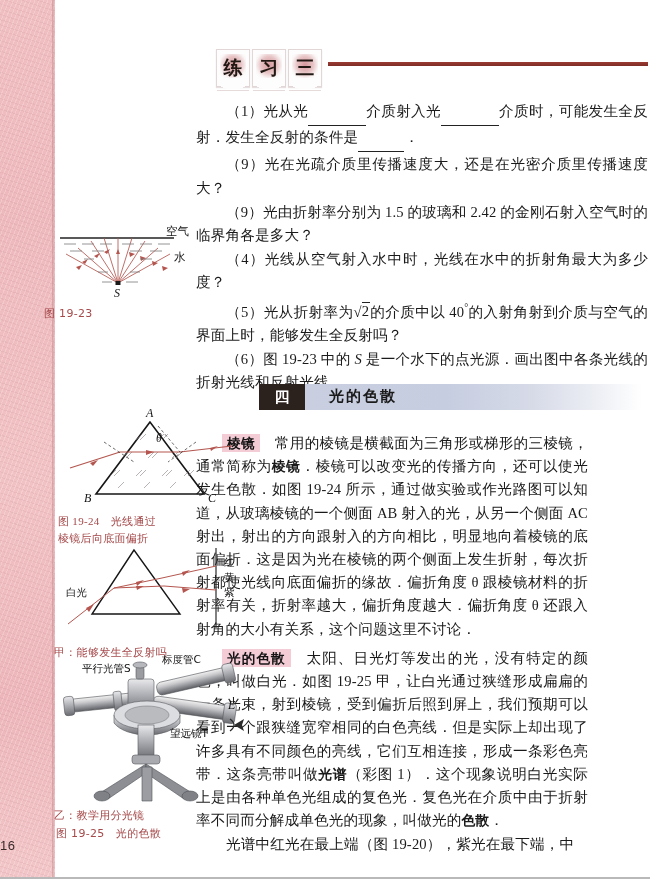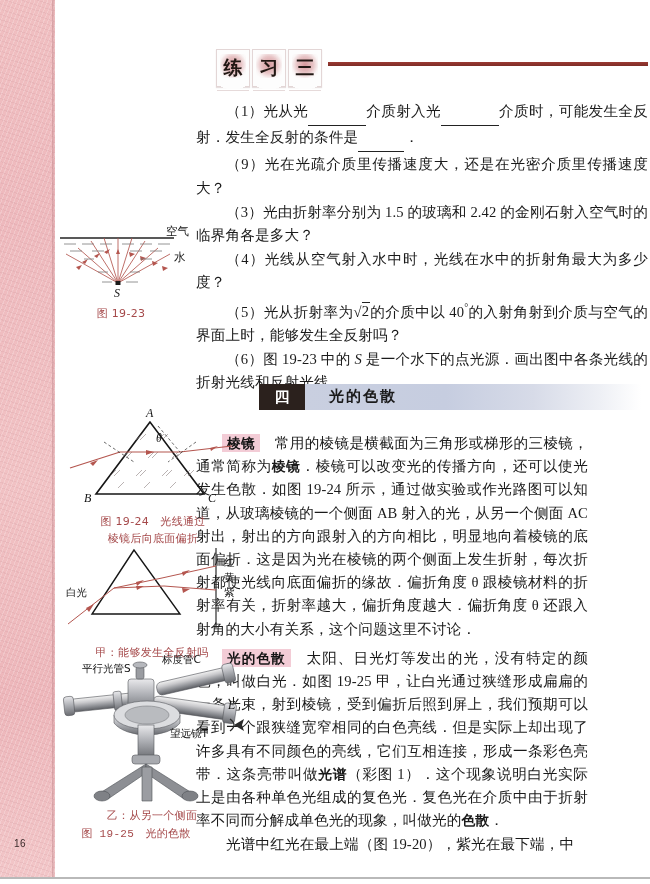--- a/index.html
+++ b/index.html
@@ -22,23 +22,23 @@
   }
   .band-edge{
     position:absolute;left:52px;top:0;width:3px;height:877px;
     background:linear-gradient(90deg, rgba(190,130,135,.55), rgba(255,255,255,0));
   }
   .bottom-rule{
     position:absolute;left:0;top:877px;width:650px;height:2px;
     background:#b9b9b9;
   }
   .page-no{
-    position:absolute;left:14px;top:838px;
+    position:absolute;left:0;top:838px;
     font-family:"Liberation Sans","DejaVu Sans",sans-serif;
-    font-size:10px;color:#3a2a2a;letter-spacing:.5px;
+    font-size:13px;color:#3a2a2a;letter-spacing:.5px;
   }
 
   
   .exercise-head{position:absolute;left:216px;top:49px;height:40px;}
   .xi-cards{display:flex;gap:2px;align-items:flex-start;}
   .xi-card{
     position:relative;width:32px;height:36px;background:#fdfdfd;
     border:1px solid #e3d6d6;
     box-shadow:0 1px 1px rgba(120,80,80,.18);
     display:flex;align-items:center;justify-content:center;
@@ -83,21 +83,21 @@
   .fig1923 .lbl-air{
     position:absolute;left:108px;top:-4px;font-size:11.5px;color:#171717;
     font-family:Liberation Sans, sans-serif;
   }
   .fig1923 .lbl-water{
     position:absolute;left:116px;top:22px;font-size:11.5px;color:#171717;
     font-family:"DejaVu Sans","Liberation Sans",sans-serif;
   }
   .cap{
     font-family:"DejaVu Sans","Liberation Sans",sans-serif;
-    color:#a5494a;font-size:11px;text-align:center;letter-spacing:.3px;
+    color:#a5494a;font-size:11px;text-align:left;letter-spacing:.3px;
   }
 
   
   .sec-head{position:absolute;left:259px;top:384px;width:382px;height:26px;}
   .sec-num{
     position:absolute;left:0;top:0;width:46px;height:26px;background:#2b211d;
     display:flex;align-items:center;justify-content:center;
   }
   .sec-num span{
     color:#ffffff;font-weight:700;font-size:15px;
@@ -118,24 +118,24 @@
     background:#f3ccd6;padding:1px 5px 1px 5px;font-weight:700;
     font-family:"DejaVu Sans","Liberation Sans",sans-serif;font-size:13.6px;
     color:#141414;
   }
   b.kw{font-family:"DejaVu Sans","Liberation Sans",sans-serif;font-size:13.8px;}
 
   
   .fig1924{position:absolute;left:62px;top:406px;width:180px;}
   .fig-disp{position:absolute;left:58px;top:548px;width:190px;}
   .fig-spec{position:absolute;left:52px;top:655px;width:196px;}
-  .cap-1924{position:absolute;left:58px;top:513px;width:190px;line-height:17px;}
+  .cap-1924{position:absolute;left:58px;top:513px;width:190px;line-height:17px;font-family:Liberation Serif, serif;}
   .cap-jia{position:absolute;left:54px;top:645px;width:196px;}
   .cap-yi{position:absolute;left:54px;top:808px;width:196px;}
-  .cap-1925{position:absolute;left:38px;top:826px;width:196px;font-family:Liberation Mono, monospace;}
+  .cap-1925{position:absolute;left:56px;top:826px;width:196px;}
 
   svg{display:block;}
   .lblsm{font-family:"DejaVu Sans","Liberation Sans",sans-serif;font-size:10.5px;fill:#121212;}
   .lblit{font-family:"Liberation Serif","DejaVu Serif",serif;font-style:italic;font-size:12px;fill:#121212;}
 </style>
 </head>
 <body>
 
 <div id="page">
 
@@ -158,21 +158,21 @@
     </div>
     <div class="head-rule"></div>
   </div>
 
   <div class="rcol">
 
     <p class="bt ind">（1）光从光<span class="blank" style="width:58px">&nbsp;</span>介质射入光<span class="blank" style="width:58px">&nbsp;</span>介质时，可能发生全反射．发生全反射的条件是<span class="blank" style="width:46px">&nbsp;</span>．</p>
 
     <p class="bt ind">（9）光在光疏介质里传播速度大，还是在光密介质里传播速度大？</p>
 
-    <p class="bt ind">（3）光由折射率分别为 1.5 的玻璃和 2.42 的金刚石射入空气时的临界角各是多大？</p>
+    <p class="bt ind">（9）光由折射率分别为 1.5 的玻璃和 2.42 的金刚石射入空气时的临界角各是多大？</p>
 
     <p class="bt ind">（4）光线从空气射入水中时，光线在水中的折射角最大为多少度？</p>
 
     <p class="bt ind">（5）光从折射率为<span class="sqrt">√<span>2</span></span>的介质中以 40<span class="sup-deg">°</span>的入射角射到介质与空气的界面上时，能够发生全反射吗？</p>
 
     <p class="bt ind">（6）图 19-23 中的 <span class="mth">S</span> 是一个水下的点光源．画出图中各条光线的折射光线和反射光线．</p>
   </div>
 
   <div class="fig1923">
     <svg width="140" height="72" viewBox="0 0 140 72">
@@ -376,16 +376,16 @@
         <path d="M178 64 q8 6 0 12" fill="none" stroke="#2a2a2a" stroke-width="1.2"></path>
       </g>
 
       <text class="lblsm" x="30" y="17">平行光管S</text>
       <text class="lblsm" x="110" y="8">标度管C</text>
       <text class="lblsm" x="118" y="82">望远镜T</text>
       <text class="lblit" x="176" y="54">E</text>
     </svg>
   </div>
 
-  <div class="cap cap-yi">乙：从另一个侧面</div>
+  <div class="cap cap-yi">乙：教学用分光镜</div>
   <div class="cap cap-1925">图 19-25　光的色散</div>
 
 </div>
 
 </body></html>

